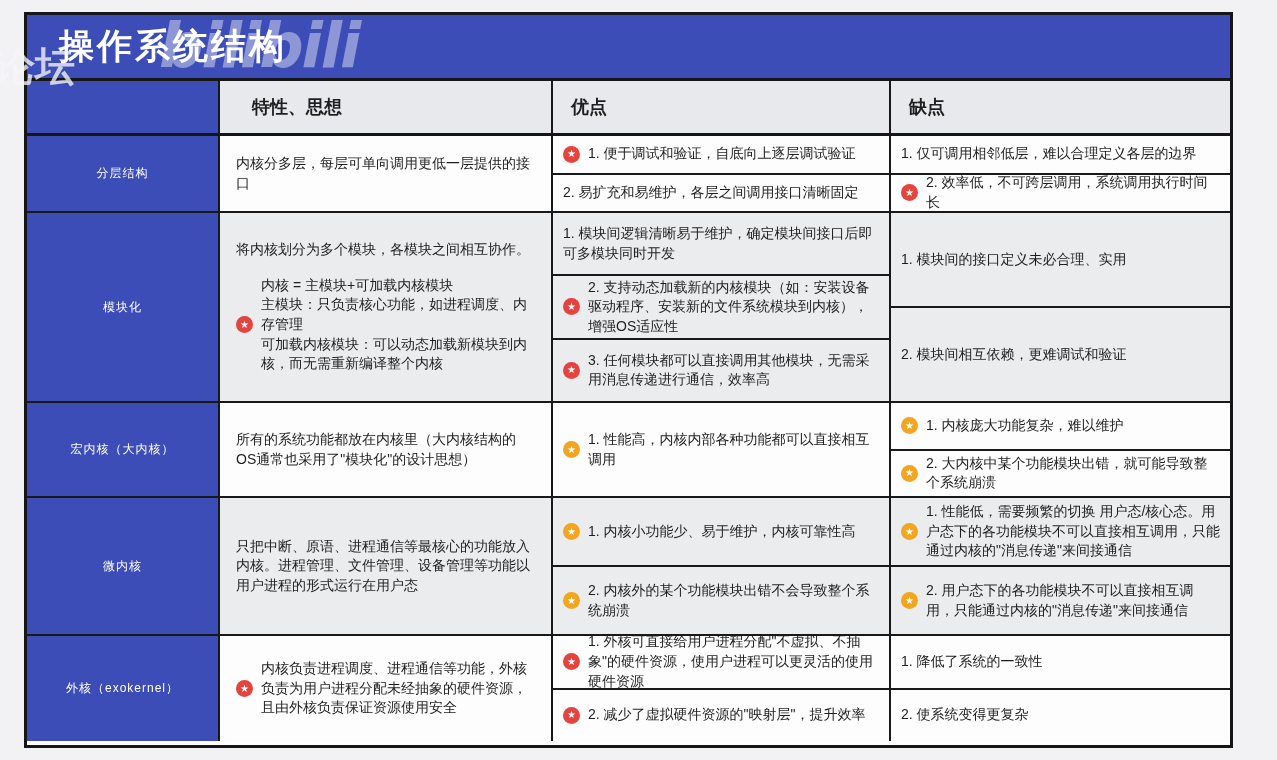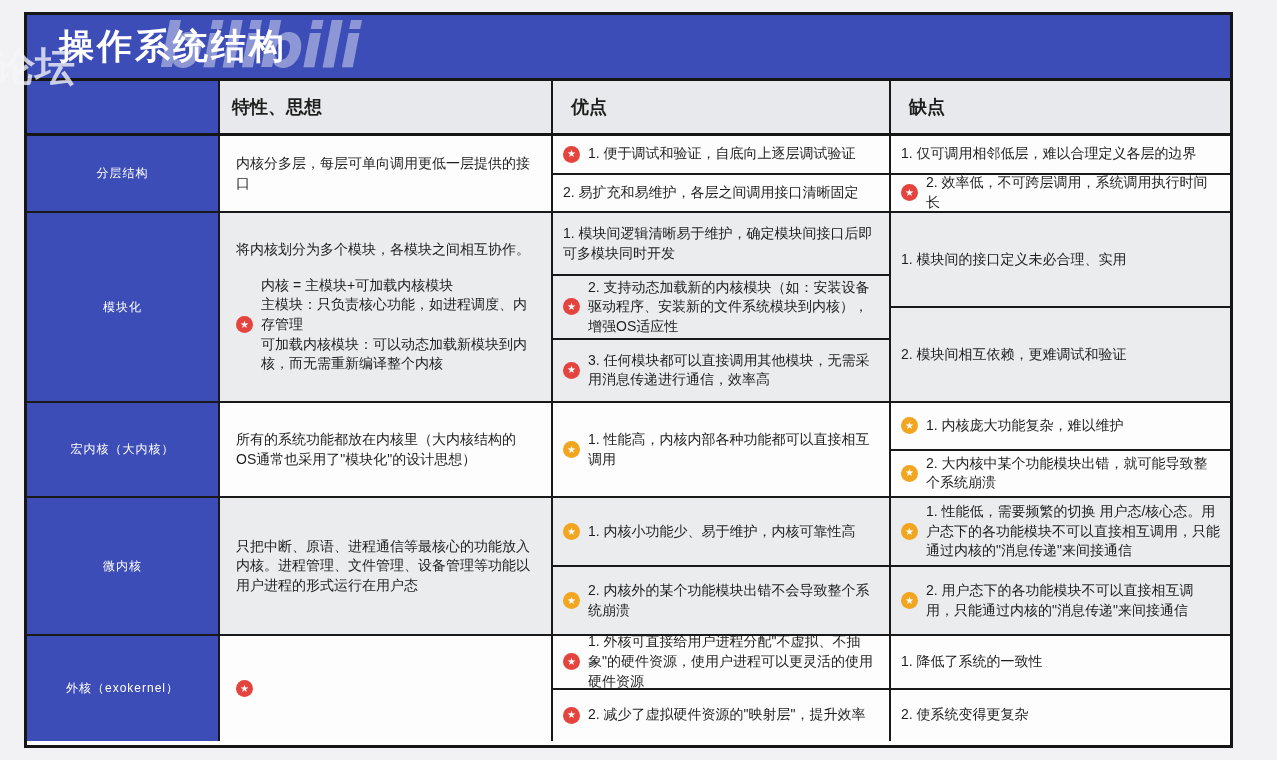--- a/index.html
+++ b/index.html
@@ -48,21 +48,21 @@
   }
   
   .grid-row {
     display:grid;
     grid-template-columns:193px 333px 338px 1fr;
   }
   .header-row { height:55px; flex:0 0 55px; border-bottom:3px solid #161616; }
   .header-cell {
     background:#e8e9ec;
     display:flex; align-items:center;
-    padding-left:12px;
+    padding-left:32px;
     font-size:18px; font-weight:bold;
     border-right:2px solid #191919;
   }
   .header-cell.corner { background:#3d4db8; }
   .header-cell.pros-h, .header-cell.cons-h { padding-left:18px; }
   .header-cell:last-child { border-right:none; }
   .rows-container { flex:1 1 auto; display:flex; flex-direction:column; }
   .row { border-bottom:2px solid #191919; }
   .rows-container .row:last-child { border-bottom:none; }
   .rows-container .row:nth-child(1){ height:77px; }
@@ -244,20 +244,21 @@
         </div>
   </div>
 
   <div class="grid-row row">
     <div class="cell name-cell">
       <span class="name-text">外核（exokernel）</span>
     </div>
     <div class="cell feature-cell">
           <div class="sub-item">
             <span class="star star-red">★</span>
+            <span class="item-text">内核负责进程调度、进程通信等功能，外核负责为用户进程分配未经抽象的硬件资源，且由外核负责保证资源使用安全</span>
           </div>
         </div>
     <div class="cell sub-col pros-cell">
           <div class="sub-item">
             <span class="star star-red">★</span>
             <span class="item-text">1. 外核可直接给用户进程分配"不虚拟、不抽象"的硬件资源，使用户进程可以更灵活的使用硬件资源</span>
           </div>
           <div class="sub-item">
             <span class="star star-red">★</span>
             <span class="item-text">2. 减少了虚拟硬件资源的"映射层"，提升效率</span>

